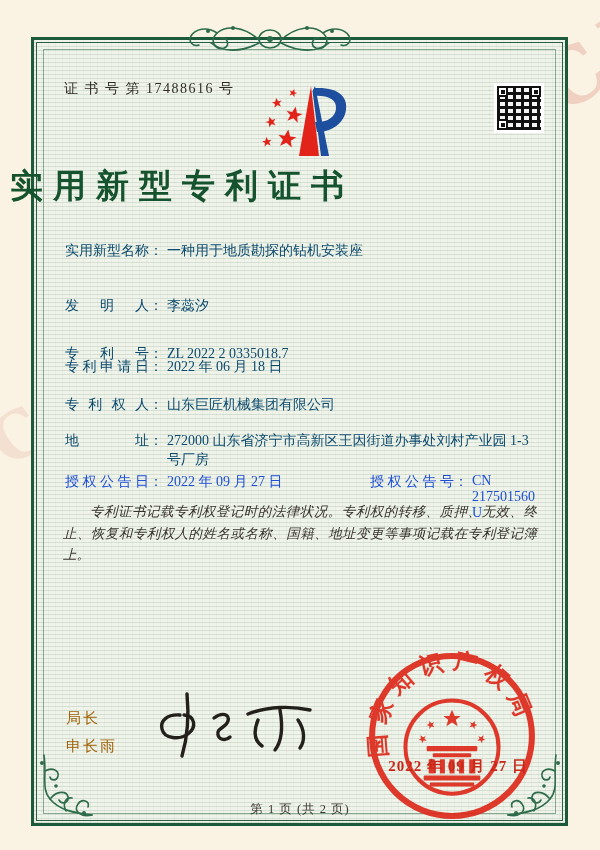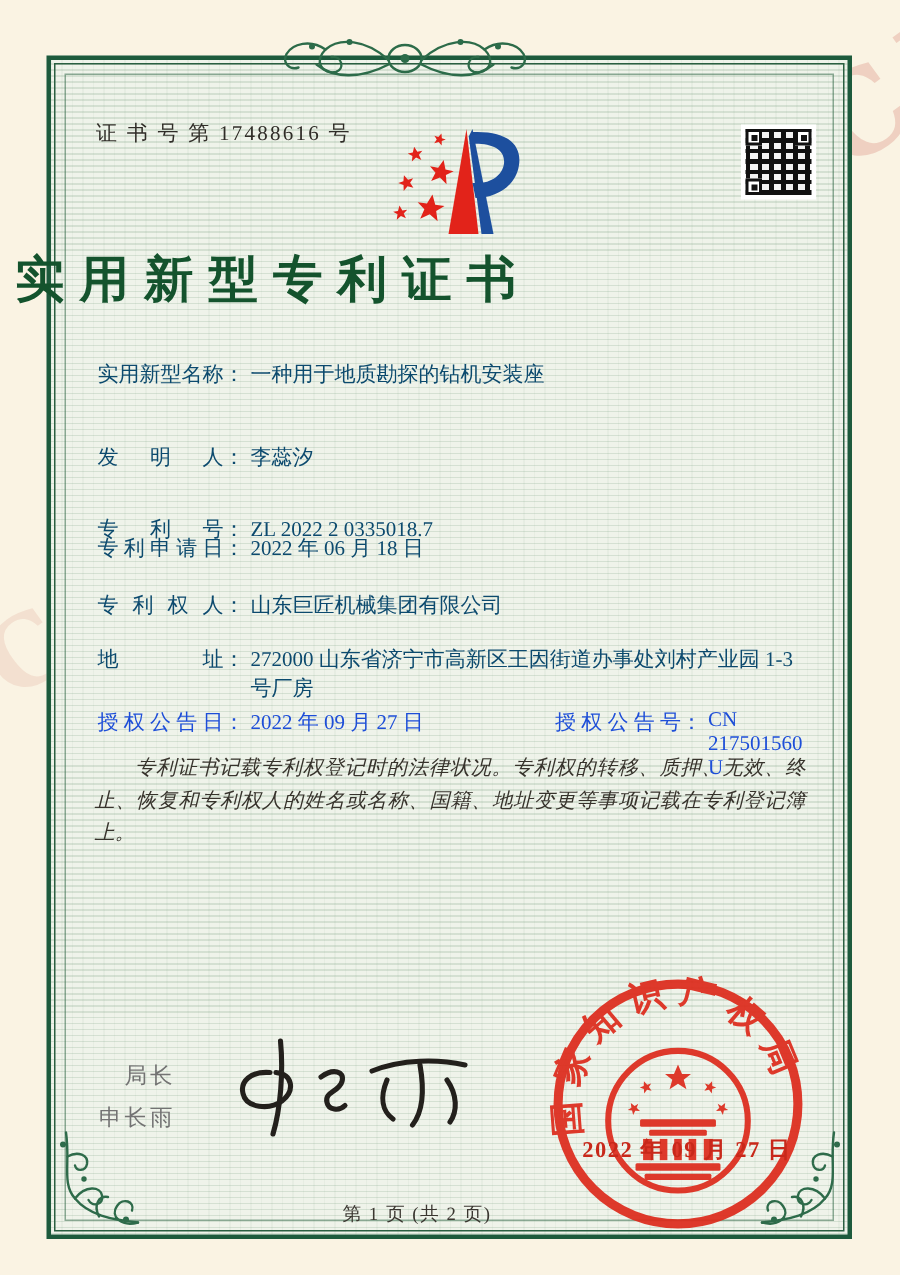--- a/index.html
+++ b/index.html
@@ -95,35 +95,35 @@
 
   
   .paras{
     position:absolute;left:63px;top:501px;width:474px;
     font-size:13.5px;line-height:21.5px;color:#37332c;
     text-align:justify;font-style:italic;
   }
   .paras p{margin:0;text-indent:2em;}
 
   
-  .director{position:absolute;left:66px;top:704px;font-size:15px;color:#737373;line-height:28px;letter-spacing:2px;text-align:right;}
+  .director{position:absolute;left:66px;top:704px;font-size:15px;color:#a16207;line-height:28px;letter-spacing:2px;}
   .signature{position:absolute;left:150px;top:688px;width:180px;height:72px;}
 
   
   .seal{position:absolute;left:366px;top:650px;width:172px;height:172px;z-index:3;}
   .seal svg{width:100%;height:100%;}
   .seal-date{
     position:absolute;left:374px;top:757px;width:168px;z-index:4;
     text-align:center;font-size:15px;font-weight:bold;color:#c8281a;letter-spacing:1px;
     font-family:"Liberation Serif",serif;
   }
 
   
   .footer{
-    position:absolute;left:0;top:801px;width:556px;text-align:center;
+    position:absolute;left:0;top:801px;width:600px;text-align:center;
     font-size:12.5px;color:#3a3630;letter-spacing:1px;
   }
 </style>
 </head>
 <body>
 
 <div class="page">
 
   <div class="wm wm-tl">CNIPA</div>
   <div class="wm wm-tr">CNIPA</div>

